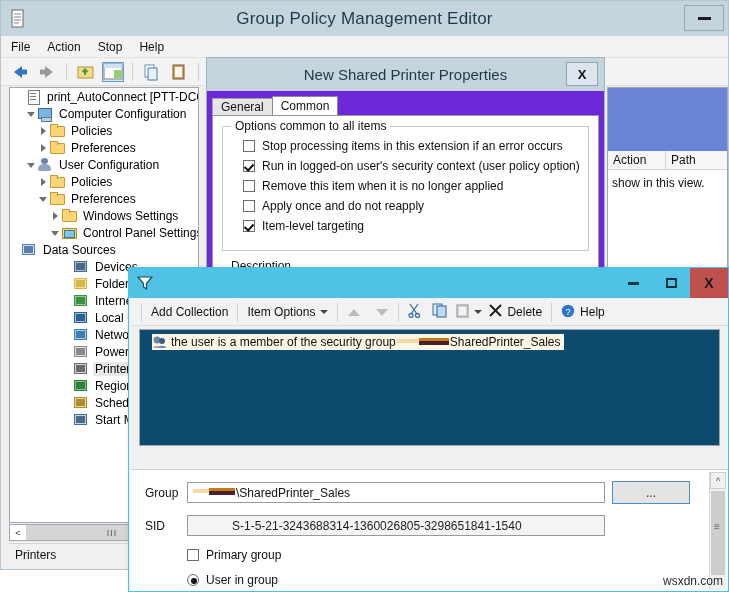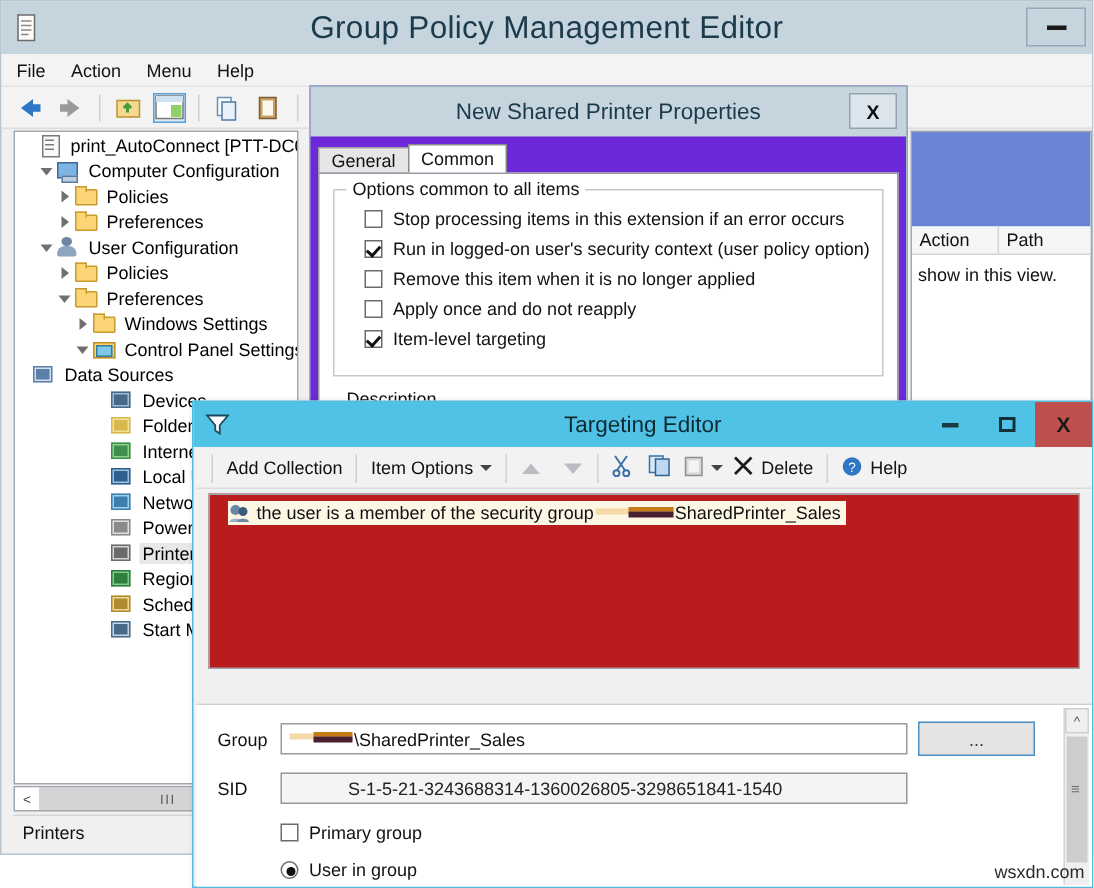--- a/index.html
+++ b/index.html
@@ -22,21 +22,21 @@
   .gpmc-titlebar {
     position: absolute; left: 0; top: 0; width: 727px; height: 35px;
     background: #c5d4dd;
     display: flex; align-items: center;
   }
   .gpmc-title-icon {
     width: 18px; height: 20px; margin-left: 8px; position: relative;
   }
   .gpmc-title-text {
     position: absolute; left: 0; right: 0; text-align: center;
-    font-size: 21px; color: #1b3a4b; letter-spacing: .2px;
+    font-size: 17px; color: #1b3a4b; letter-spacing: .2px;
   }
   .gpmc-min-btn {
     position: absolute; right: 4px; top: 4px; width: 40px; height: 26px;
     background: #c5d4dd; border: 1px solid #93a8b4;
     display: flex; align-items: center; justify-content: center;
   }
   .gpmc-min-btn .bar { width: 13px; height: 3px; background: #1b1b1b; }
 
   .gpmc-menubar {
     position: absolute; left: 0; top: 35px; width: 727px; height: 22px;
@@ -245,21 +245,21 @@
   }
   .tb-item { display:flex; align-items:center; height:100%; padding:0 7px; gap:5px; }
   .caret { width:0;height:0;border-left:4px solid transparent;border-right:4px solid transparent;border-top:4px solid #444; }
   .tb-div { width:1px; height:19px; background:#d0d0d0; margin:0 2px; }
   .arrow-up, .arrow-dn { width:0;height:0; margin:0 8px; }
   .arrow-up { border-left:6px solid transparent;border-right:6px solid transparent;border-bottom:7px solid #b9bcc0;}
   .arrow-dn { border-left:6px solid transparent;border-right:6px solid transparent;border-top:7px solid #b9bcc0;}
 
   .te-list {
     position:absolute; left:10px; top:61px; width:581px; height:117px;
-    background:#b91c1c; border:1px solid #9fa6ad;
+    background:#0c4a6e; border:1px solid #9fa6ad;
   }
   .te-item {
     display:flex; align-items:center; height:16px; margin:4px 0 0 12px;
     background:#fdf6e5; width:fit-content; padding-right:3px; font-size:12px; color:#111;
   }
   .te-item .ic-grp { width:15px; height:14px; margin-right:4px; position:relative; flex:0 0 15px;}
   .redact {
     display:inline-block; width:52px; height:11px; position:relative;
     vertical-align:middle; margin:0 1px;
   }
@@ -312,21 +312,21 @@
       </div>
       <div class="gpmc-title-text">Group Policy Management Editor</div>
       <div class="gpmc-min-btn">
         <span class="bar"></span>
       </div>
     </div>
 
     <div class="gpmc-menubar">
       <span>File</span>
       <span>Action</span>
-      <span>Menu</span>
+      <span>Stop</span>
       <span>Help</span>
     </div>
 
     <div class="gpmc-toolbar">
       <div class="tb-ico">
         <svg width="22" height="20" viewBox="0 0 22 20">
             <path d="M13 4 L5 10 L13 16 L13 12.5 L18 12.5 L18 7.5 L13 7.5 Z" fill="#2e77c4"></path>
           </svg>
       </div>
       <div class="tb-ico">
@@ -573,21 +573,20 @@
   </div>
 
   <div class="te-window">
 
     <div class="te-titlebar">
       <div class="te-funnel">
         <svg width="16" height="16" viewBox="0 0 16 16">
             <path d="M1 2 H15 L9.5 8.5 V14 L6.5 12 V8.5 Z" fill="#ffffff" stroke="#1b4b5a" stroke-width="1.2"></path>
           </svg>
       </div>
-      <div class="te-title">Targeting Editor</div>
       <div class="te-winbtns">
         <div class="te-btn">
             <span class="minbar"></span>
           </div>
         <div class="te-btn">
             <span class="maxbox"></span>
           </div>
         <div class="te-btn close">
             <span class="xg">X</span>
           </div>

